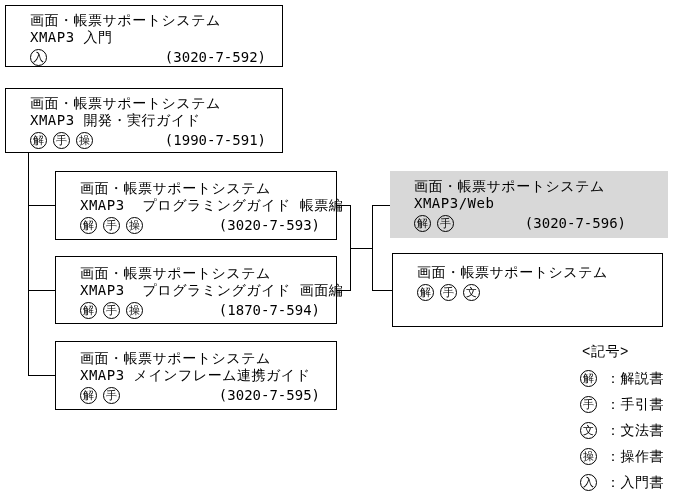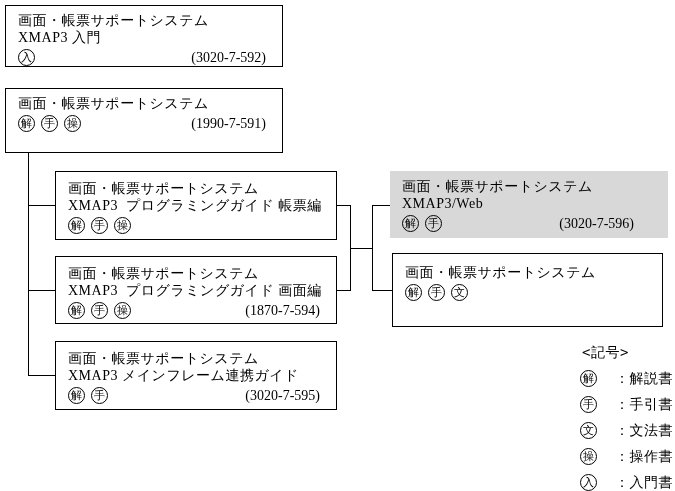--- a/index.html
+++ b/index.html
@@ -4,71 +4,73 @@
 <style>
   html,body{margin:0;padding:0;background:#fff;}
   #stage{
     position:relative;width:675px;height:491px;background:#ffffff;overflow:hidden;
     font-family:"DejaVu Sans Mono","Liberation Mono",monospace;
     color:#000;
   }
   .box{
     position:absolute;box-sizing:border-box;
     border:1px solid #000;background:#ffffff;
-    padding:6px 8px 0 12px;
-    font-size:14px;line-height:17px;font-family:Liberation Serif, serif;
+    padding:6px 8px 0 24px;
+    font-size:14px;line-height:17px;
   }
   .box--highlight{border:none;background:#d8d8d8;padding-top:7px;}
   .box .title,.box .subtitle{white-space:pre;letter-spacing:0.5px;}
   .box .row3{display:flex;align-items:center;margin-top:2px;height:18px;}
   .cicon{
     display:inline-flex;align-items:center;justify-content:center;
     box-sizing:border-box;flex:0 0 auto;
     width:17px;height:17px;border:1px solid #000;border-radius:50%;
     font-size:11px;line-height:1;margin-right:6px;background:transparent;
   }
   .num{margin-left:auto;padding-right:8px;white-space:pre;}
-  .box--r .num{margin-right:18px;}
+  .box--r .num{margin-right:26px;}
   .cline{position:absolute;background:#000;}
   .legend{position:absolute;left:580px;top:344px;font-size:14px;line-height:17px;}
-  .legend .legend-title{margin-left:2px;margin-bottom:9px;white-space:pre;letter-spacing:0.5px;}
+  .legend .legend-title{margin-left:2px;margin-bottom:9px;white-space:pre;letter-spacing:0.5px;font-family:Liberation Mono, monospace;}
   .legend .legend-row{display:flex;align-items:center;height:17px;margin-bottom:9px;}
-  .legend .legend-label{margin-left:12px;white-space:pre;letter-spacing:0.5px;}
+  .legend .legend-label{margin-left:3px;white-space:pre;letter-spacing:0.5px;}
 </style>
 </head>
 <body>
 
 <div id="stage">
 
   <div class="box" style="left:5px;top:5px;width:278px;height:62px;">
     <div class="title">画面・帳票サポートシステム</div>
     <div class="subtitle">XMAP3 入門</div>
     <div class="row3">
       <span class="cicon">入</span>
       <span class="num">(3020-7-592)</span>
     </div>
   </div>
 
   <div class="box" style="left:5px;top:88px;width:278px;height:65px;">
     <div class="title">画面・帳票サポートシステム</div>
+    <div class="subtitle">XMAP3 開発・実行ガイド</div>
     <div class="row3">
       <span class="cicon">解</span>
       <span class="cicon">手</span>
       <span class="cicon">操</span>
       <span class="num">(1990-7-591)</span>
     </div>
   </div>
 
   <div class="box" style="left:55px;top:171px;width:282px;height:69px;padding-top:8px;">
     <div class="title">画面・帳票サポートシステム</div>
     <div class="subtitle">XMAP3  プログラミングガイド 帳票編</div>
     <div class="row3">
       <span class="cicon">解</span>
       <span class="cicon">手</span>
       <span class="cicon">操</span>
+      <span class="num">(3020-7-593)</span>
     </div>
   </div>
 
   <div class="box" style="left:55px;top:256px;width:282px;height:68px;padding-top:8px;">
     <div class="title">画面・帳票サポートシステム</div>
     <div class="subtitle">XMAP3  プログラミングガイド 画面編</div>
     <div class="row3">
       <span class="cicon">解</span>
       <span class="cicon">手</span>
       <span class="cicon">操</span>

